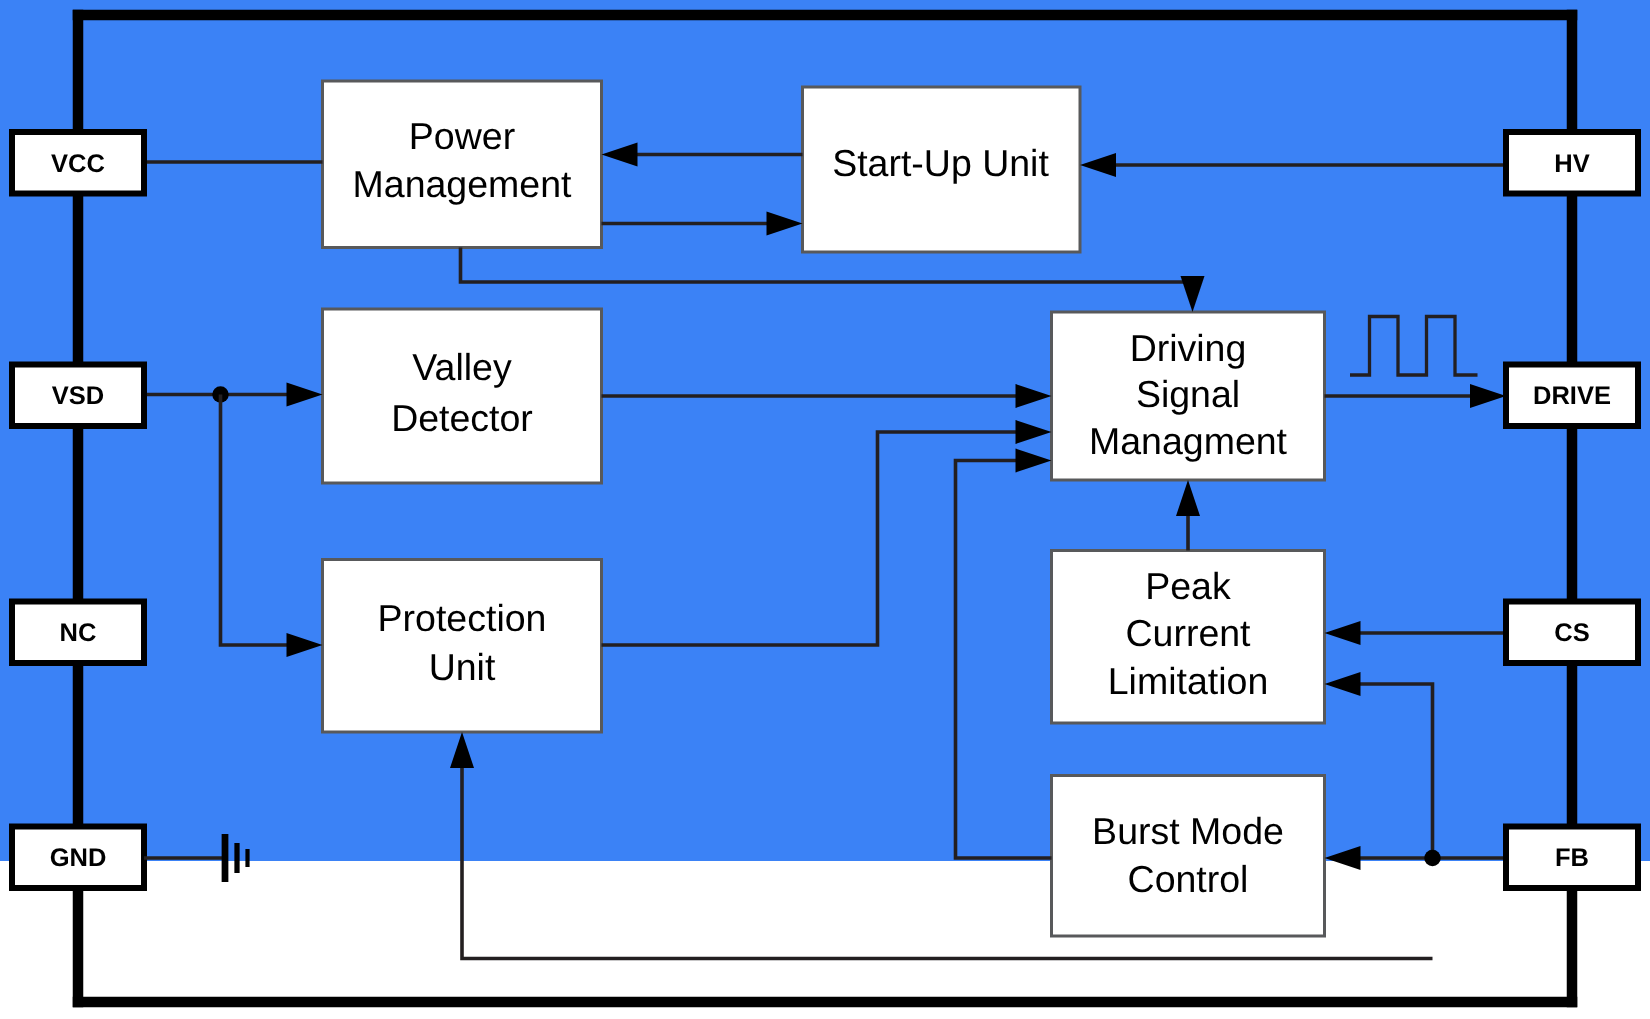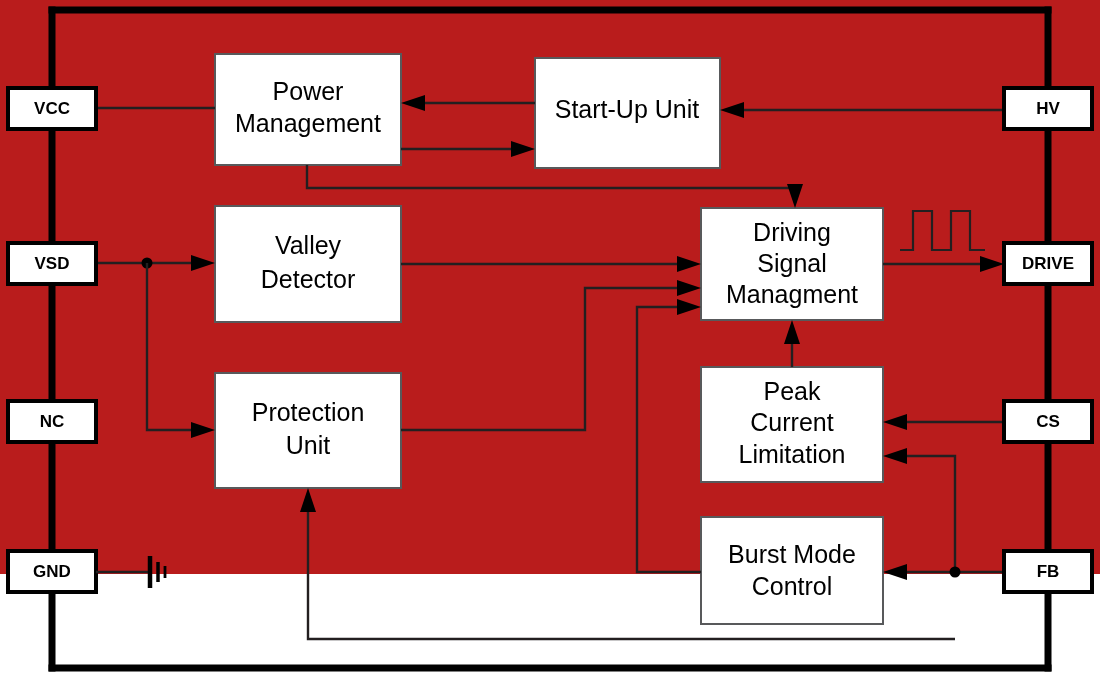--- a/index.html
+++ b/index.html
@@ -10,21 +10,21 @@
   body {
     width: 1100px;
     height: 679px;
     font-family: "Liberation Sans", sans-serif;
     overflow: hidden;
   }
   #diagram-root {
     position: relative;
     width: 1100px;
     height: 574px;
-    background: #b91c1c;
+    background: #3b82f6;
   }
   svg#blockdiagram {
     display: block;
     width: 1100px;
     height: 679px;
   }
   .blk-rect {
     fill: #ffffff;
     stroke: #58595b;
     stroke-width: 2;

